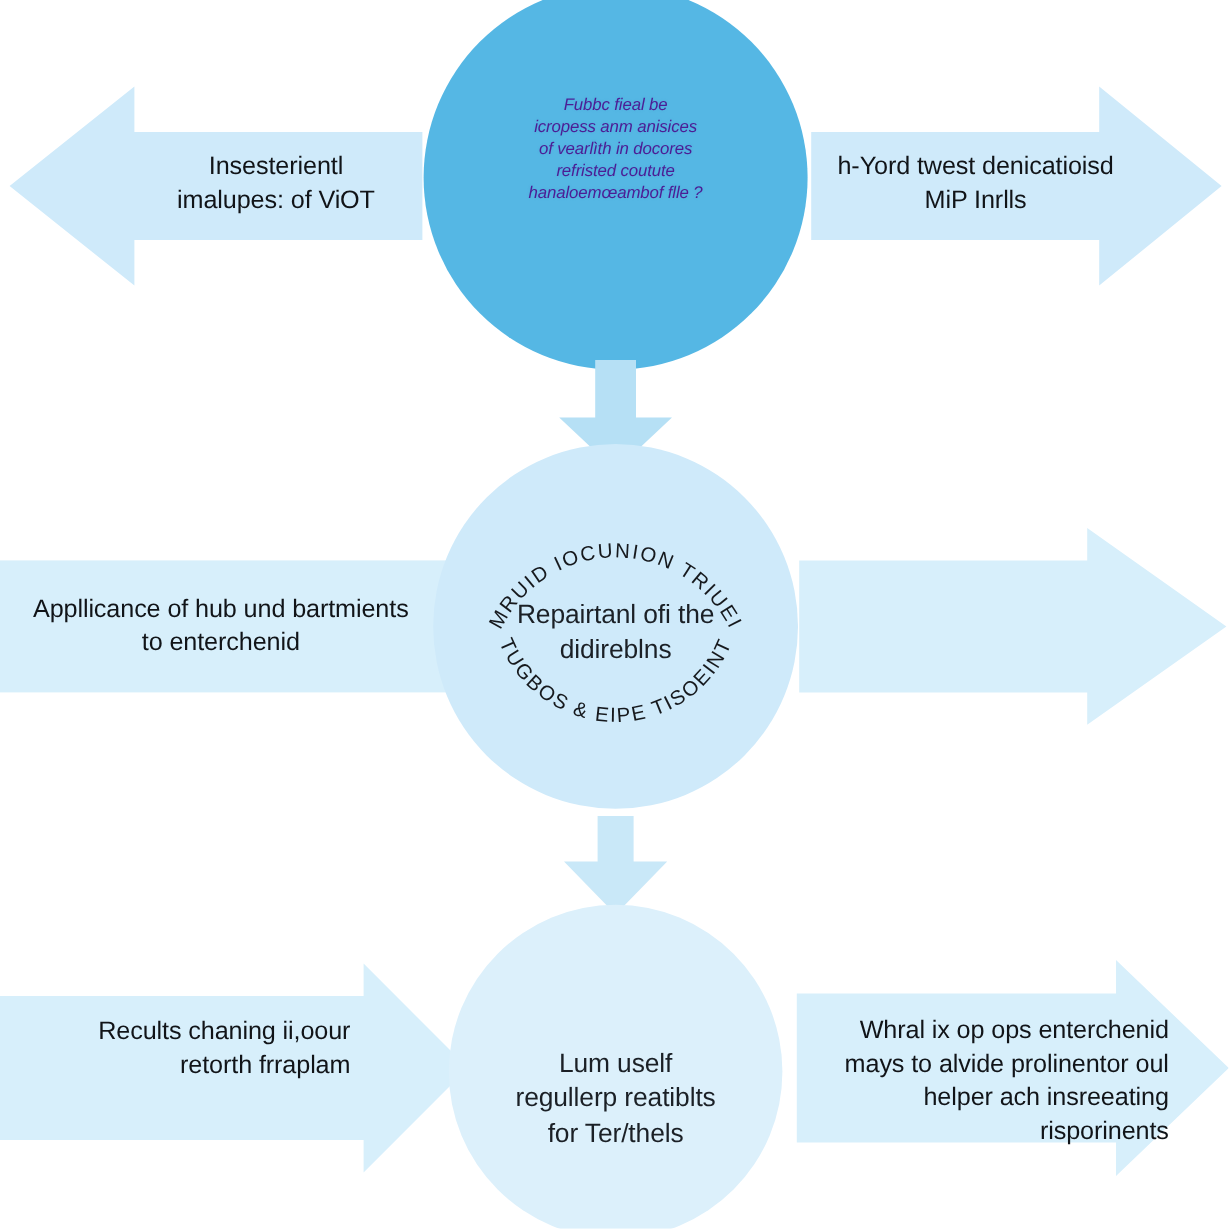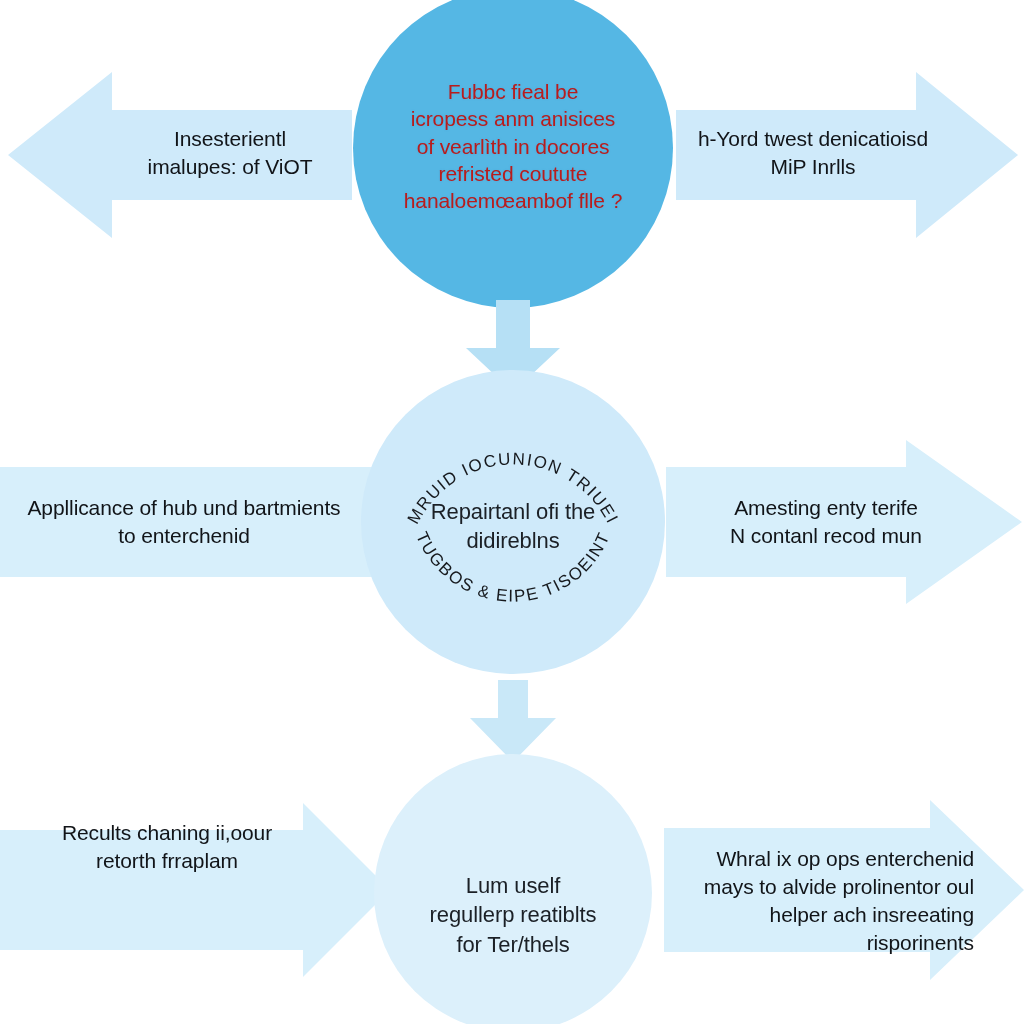--- a/index.html
+++ b/index.html
@@ -31,24 +31,25 @@
     color: #111418;
     line-height: 1.33;
     white-space: pre-line;
     letter-spacing: -0.1px;
     pointer-events: none;
   }
   .arrow-label {
     font-size: 21px;
   }
   .node-label-top {
-    color: #b91c1c;
-    font-size: 21px;
+    color: #4c1d95;
+    font-size: 14px;
     line-height: 1.3;
     text-shadow: 0 0 2px rgba(70,150,200,0.35);
+    font-style: italic;
   }
   .node-label-mid {
     font-size: 22px;
     color: #1b2026;
   }
   .node-label-bot {
     font-size: 22px;
     color: #1b2026;
     margin-top: 24px;
   }
@@ -111,28 +112,26 @@
 
   <div class="txt arrow-label" style="left:678px; top:125px; width:270px;">h-Yord twest denicatioisd
 MiP Inrlls</div>
 
   <div class="txt node-label-mid" style="left:403px; top:497px; width:220px;">Repairtanl ofi the
 didireblns</div>
 
   <div class="txt arrow-label" style="left:8px; top:494px; width:352px;">Appllicance of hub und bartmients
 to enterchenid</div>
 
-  <div class="txt arrow-label" style="left:692px; top:494px; width:268px;">Amesting enty terife
-N contanl recod mun</div>
 
   <div class="txt node-label-bot" style="left:398px; top:847px; width:230px;">Lum uself
 regullerp reatiblts
 for Ter/thels</div>
 
-  <div class="txt arrow-label" style="left:42px; top:819px; width:250px;">Recults chaning ii,oour
+  <div class="txt arrow-label" style="left:42px; top:846px; width:250px;text-align:right;">Recults chaning ii,oour
 retorth frraplam</div>
 
   <div class="txt arrow-label" style="left:678px; top:845px; width:296px;text-align:right;">Whral ix op ops enterchenid
 mays to alvide prolinentor oul
 helper ach insreeating
 risporinents</div>
 
 </div>
 
 </body></html>

